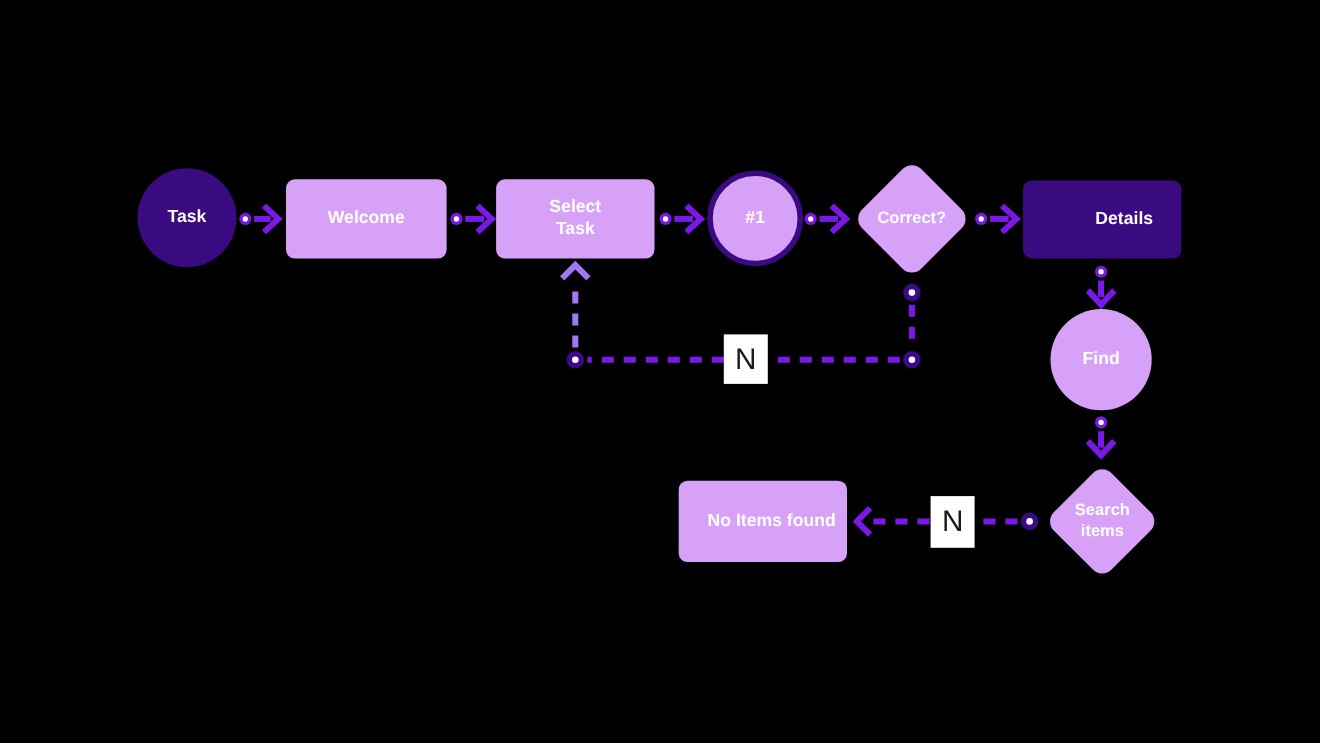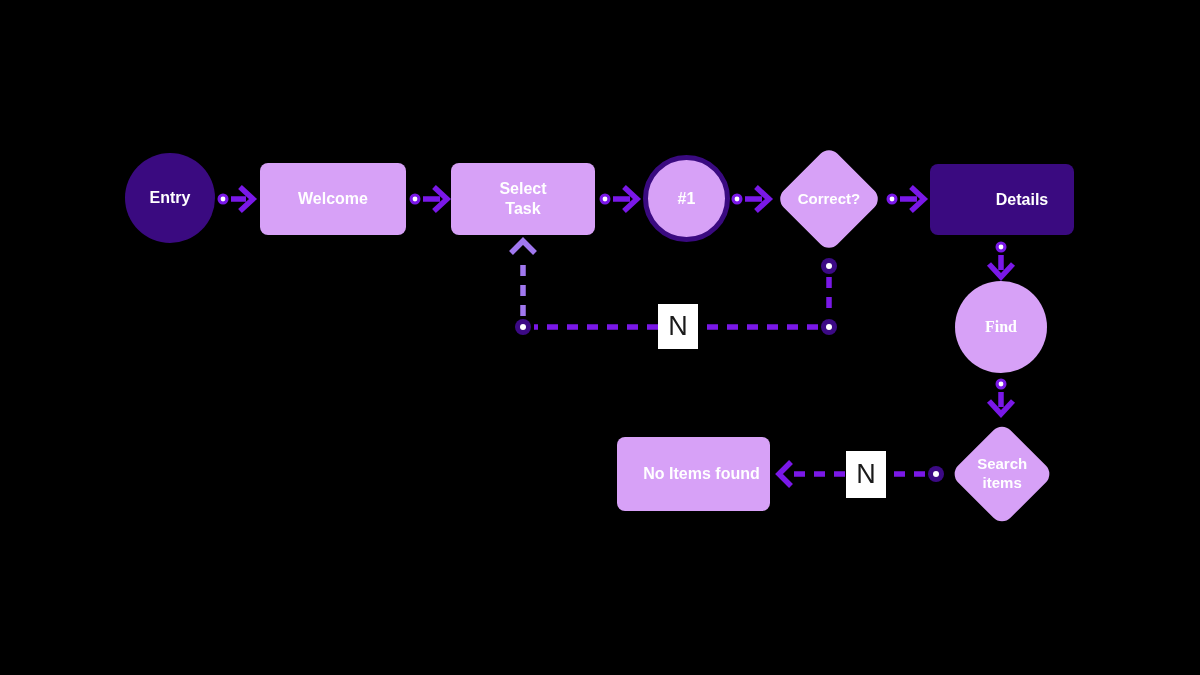--- a/index.html
+++ b/index.html
@@ -118,37 +118,37 @@
     <g stroke="#7a18e8" stroke-width="5.5">
       <line x1="925" y1="474" x2="792" y2="474" stroke-dasharray="11 9"></line>
       <polyline points="791,462 779,474 791,486"></polyline>
     </g>
     <g>
       <circle cx="936" cy="474" r="8" fill="#3c0a85"></circle>
         <circle cx="936" cy="474" r="3" fill="#fff"></circle>
     </g>
   </svg>
 
-  <div class="node circle dark" style="left:125px; top:153px; width:90px; height:90px;">Entry</div>
+  <div class="node circle dark" style="left:125px; top:153px; width:90px; height:90px;">Task</div>
 
   <div class="node rect light" style="left:260px; top:163px; width:146px; height:72px;">Welcome</div>
 
   <div class="node rect light" style="left:451px; top:163px; width:144px; height:72px;text-align:center;">
     <span class="label-narrow">Select Task</span>
   </div>
 
   <div class="node circle light bordered" style="left:643px; top:155px; width:87px; height:87px;">#1</div>
 
   <div class="node diamond light" style="left:791px; top:161px; width:76px; height:76px; font-size:15px;">
     <span>Correct?</span>
   </div>
 
   <div class="node rect dark" style="left:930px; top:164px; width:144px; height:71px;padding-left:40px;">Details</div>
 
-  <div class="node circle light" style="left:955px; top:281px; width:92px; height:92px;font-family:Liberation Serif, serif;">Find</div>
+  <div class="node circle light" style="left:955px; top:281px; width:92px; height:92px;">Find</div>
 
   <div class="node diamond light" style="left:965px; top:437px; width:74px; height:74px; font-size:15px;">
     <span class="label-diamond-narrow">Search items</span>
   </div>
 
   <div class="node rect light" style="left:617px; top:437px; width:153px; height:74px;padding-left:16px;">No Items found</div>
 
   <div class="edge-label" style="left:658px; top:304px; width:40px; height:45px;">N</div>
 
   <div class="edge-label" style="left:846px; top:451px; width:40px; height:47px;">N</div>

